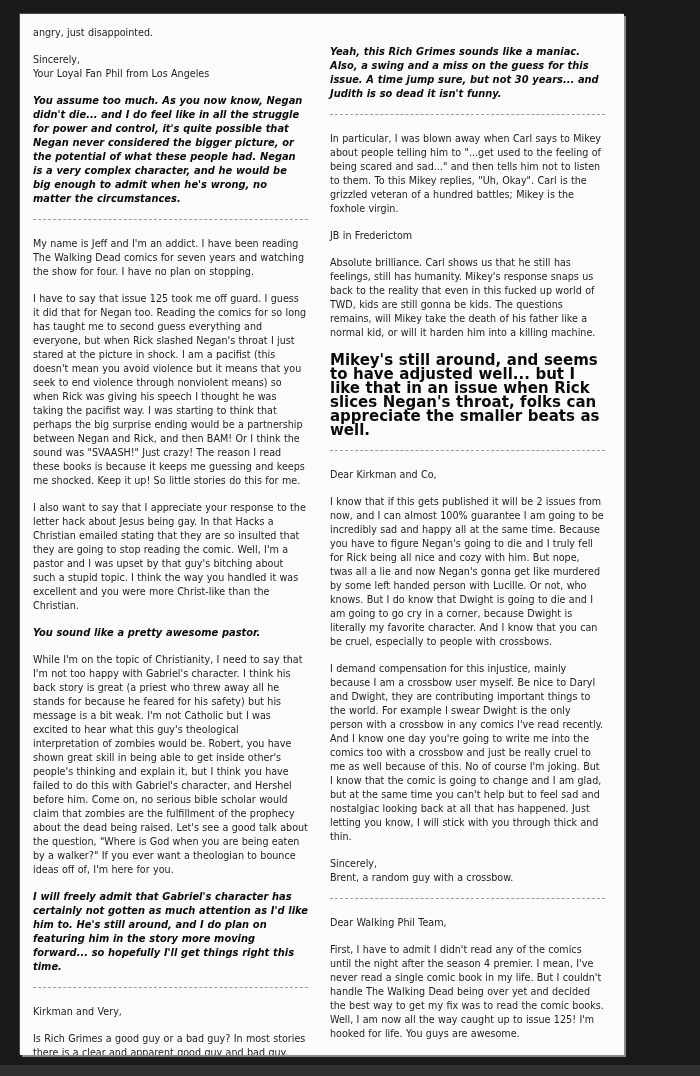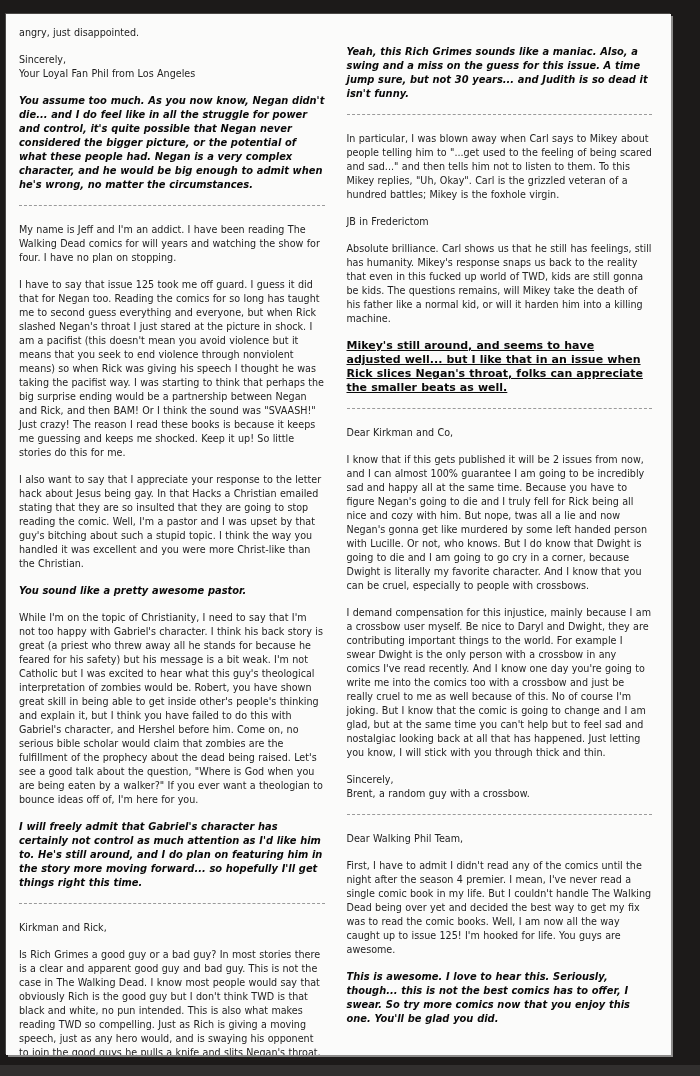--- a/index.html
+++ b/index.html
@@ -20,23 +20,23 @@
   .photo-edge-strip {
     position: absolute;
     left: 0;
     bottom: 0;
     width: 100%;
     height: 11px;
     background: #312f2e;
   }
   .paper {
     position: absolute;
-    left: 6px;
+    left: 20px;
     top: 14px;
-    width: 665px;
+    width: 604px;
     height: 1041px;
     background: var(--paper, #fbfbfa);
     box-shadow: 2px 2px 0 #8d8c8b, -1px -1px 0 #4a4846;
     box-sizing: border-box;
     padding: 12px 19px 0 13px;
     overflow: hidden;
   }
   .columns {
     display: flex;
     gap: 22px;
@@ -53,22 +53,21 @@
     margin: 0 0 13px 0;
     font-size: 9.6px;
     line-height: 14px;
     color: var(--ink, #222222);
     white-space: pre-line;
     word-spacing: 0.3px;
   }
   .para.bold {
     font-weight: bold;
     color: #0a0a0a;
-    font-size: 11px;
-    text-decoration: underline;
+    font-size: 15px;
   }
   .para.bold-italic {
     font-weight: bold;
     font-style: italic;
     color: #0a0a0a;
     font-size: 9.9px;
   }
   .separator {
     height: 0;
     border-bottom: 1px dashed #9a9a9a;
@@ -80,28 +79,28 @@
 
 <div class="photo-frame">
   <div class="paper">
     <div class="columns">
       <div class="column left">
           <p class="para normal">angry, just disappointed.</p>
           <p class="para normal">Sincerely,
 Your Loyal Fan Phil from Los Angeles</p>
           <p class="para bold-italic">You assume too much.  As you now know, Negan didn't die... and I do feel like in all the struggle for power and control, it's quite possible that Negan never considered the bigger picture, or the potential of what these people had.  Negan is a very complex character, and he would be big enough to admit when he's wrong, no matter the circumstances.</p>
           <div class="separator"></div>
-          <p class="para normal">My name is Jeff and I'm an addict. I have been reading The Walking Dead comics for will years and watching the show for four. I have no plan on stopping.</p>
+          <p class="para normal">My name is Jeff and I'm an addict. I have been reading The Walking Dead comics for seven years and watching the show for four. I have no plan on stopping.</p>
           <p class="para normal">I have to say that issue 125 took me off guard. I guess it did that for Negan too. Reading the comics for so long has taught me to second guess everything and everyone, but when Rick slashed Negan's throat I just stared at the picture in shock. I am a pacifist (this doesn't mean you avoid violence but it means that you seek to end violence through nonviolent means) so when Rick was giving his speech I thought he was taking the pacifist way. I was starting to think that perhaps the big surprise ending would be a partnership between Negan and Rick, and then BAM! Or I think the sound was "SVAASH!" Just crazy! The reason I read these books is because it keeps me guessing and keeps me shocked. Keep it up! So little stories do this for me.</p>
           <p class="para normal">I also want to say that I appreciate your response to the letter hack about Jesus being gay. In that Hacks a Christian emailed stating that they are so insulted that they are going to stop reading the comic. Well, I'm a pastor and I was upset by that guy's bitching about such a stupid topic. I think the way you handled it was excellent and you were more Christ-like than the Christian.</p>
           <p class="para bold-italic">You sound like a pretty awesome pastor.</p>
           <p class="para normal">While I'm on the topic of Christianity, I need to say that I'm not too happy with Gabriel's character. I think his back story is great (a priest who threw away all he stands for because he feared for his safety) but his message is a bit weak. I'm not Catholic but I was excited to hear what this guy's theological interpretation of zombies would be. Robert, you have shown great skill in being able to get inside other's people's thinking and explain it, but I think you have failed to do this with Gabriel's character, and Hershel before him. Come on, no serious bible scholar would claim that zombies are the fulfillment of the prophecy about the dead being raised. Let's see a good talk about the question, "Where is God when you are being eaten by a walker?" If you ever want a theologian to bounce ideas off of, I'm here for you.</p>
-          <p class="para bold-italic">I will freely admit that Gabriel's character has certainly not control as much attention as I'd like him to.  He's still around, and I do plan on featuring him in the story more moving forward... so hopefully I'll get things right this time.</p>
+          <p class="para bold-italic">I will freely admit that Gabriel's character has certainly not gotten as much attention as I'd like him to.  He's still around, and I do plan on featuring him in the story more moving forward... so hopefully I'll get things right this time.</p>
           <div class="separator"></div>
-          <p class="para normal">Kirkman and Rick,</p>
+          <p class="para normal">Kirkman and Very,</p>
           <p class="para normal">Is Rich Grimes a good guy or a bad guy? In most stories there is a clear and apparent good guy and bad guy. This is not the case in The Walking Dead. I know most people would say that obviously Rich is the good guy but I don't think TWD is that black and white, no pun intended. This is also what makes reading TWD so compelling. Just as Rich is giving a moving speech, just as any hero would, and is swaying his opponent to join the good guys he pulls a knife and slits Negan's throat, definitely not a good guy move. We've seen this before from Rich whether he was running over Martinez or brutally killing the hunters. All pretty standard for bad guys but definitely not for good guys. I guess what I'm saying is thanks for making such a complex and interesting lead character.</p>
         </div>
       <div class="column right">
           <p class="para bold-italic">Yeah, this Rich Grimes sounds like a maniac.  Also, a swing and a miss on the guess for this issue.  A time jump sure, but not 30 years... and Judith is so dead it isn't funny.</p>
           <div class="separator"></div>
           <p class="para normal">In particular, I was blown away when Carl says to Mikey about people telling him to "...get used to the feeling of being scared and sad..." and then tells him not to listen to them. To this Mikey replies, "Uh, Okay". Carl is the grizzled veteran of a hundred battles; Mikey is the foxhole virgin.</p>
           <p class="para normal">JB in Frederictom</p>
           <p class="para normal">Absolute brilliance. Carl shows us that he still has feelings, still has humanity. Mikey's response snaps us back to the reality that even in this fucked up world of TWD, kids are still gonna be kids. The questions remains, will Mikey take the death of his father like a normal kid, or will it harden him into a killing machine.</p>
           <p class="para bold">Mikey's still around, and seems to have adjusted well... but I like that in an issue when Rick slices Negan's throat, folks can appreciate the smaller beats as well.</p>
           <div class="separator"></div>

